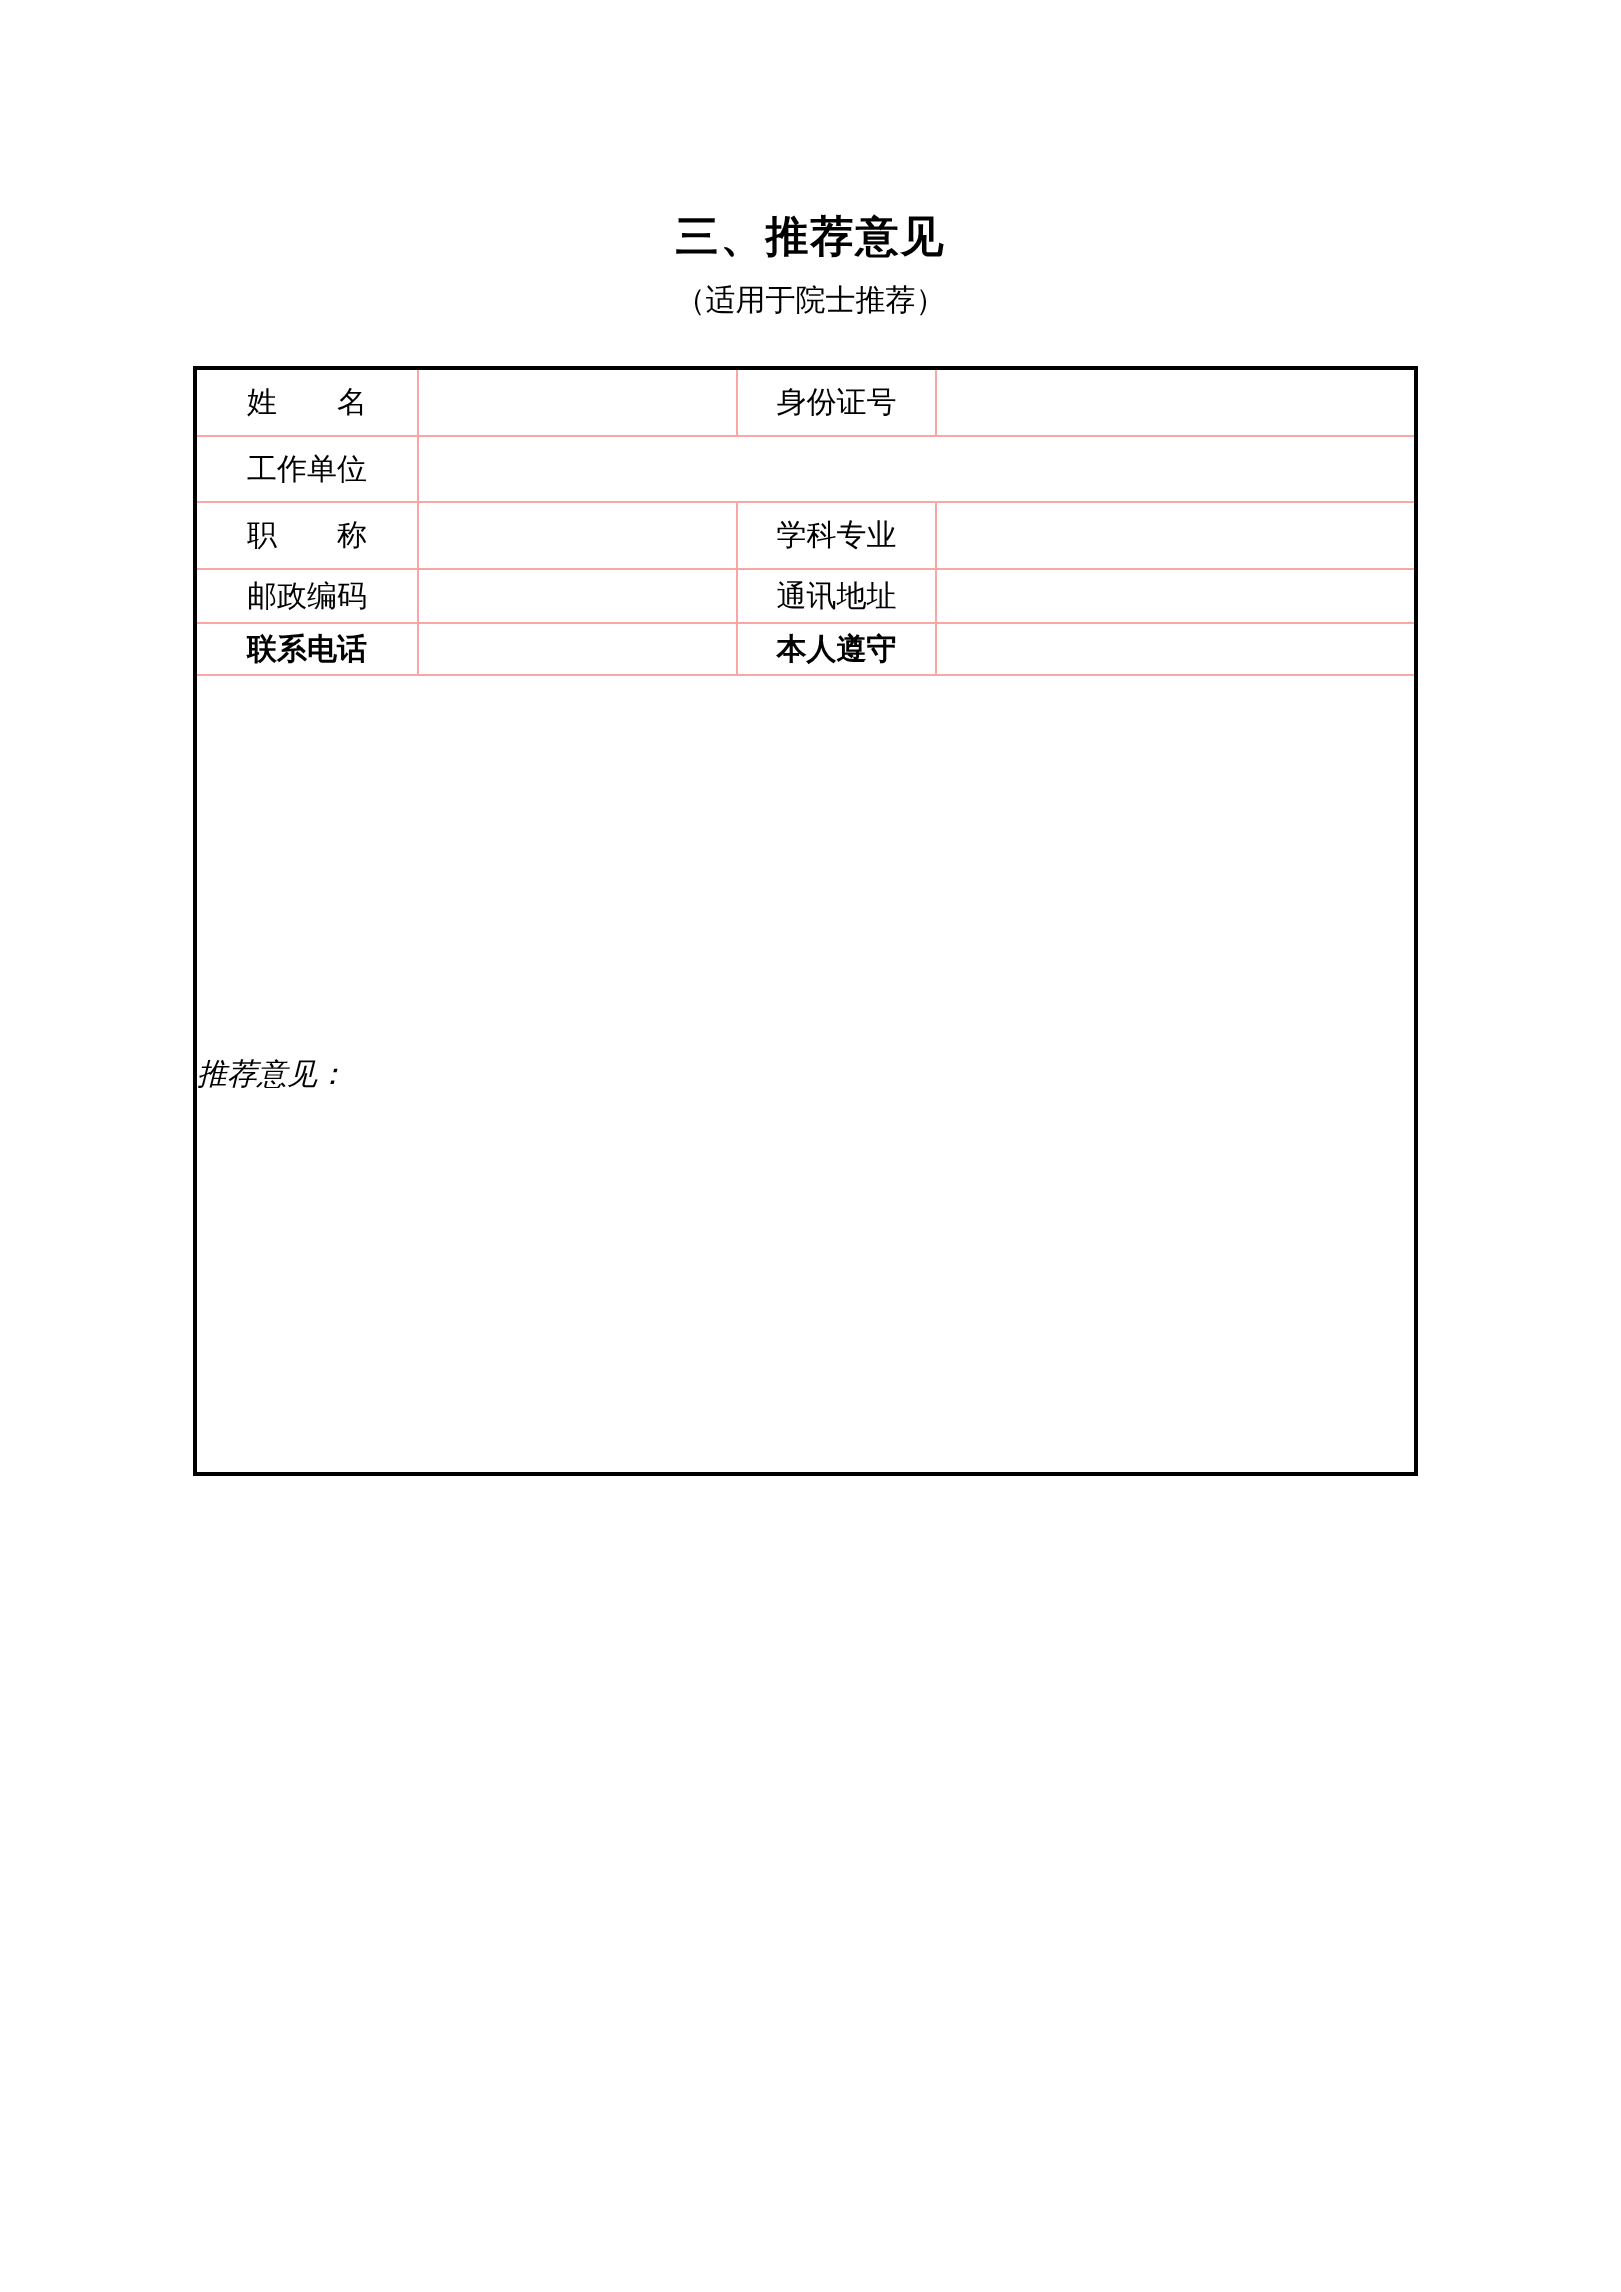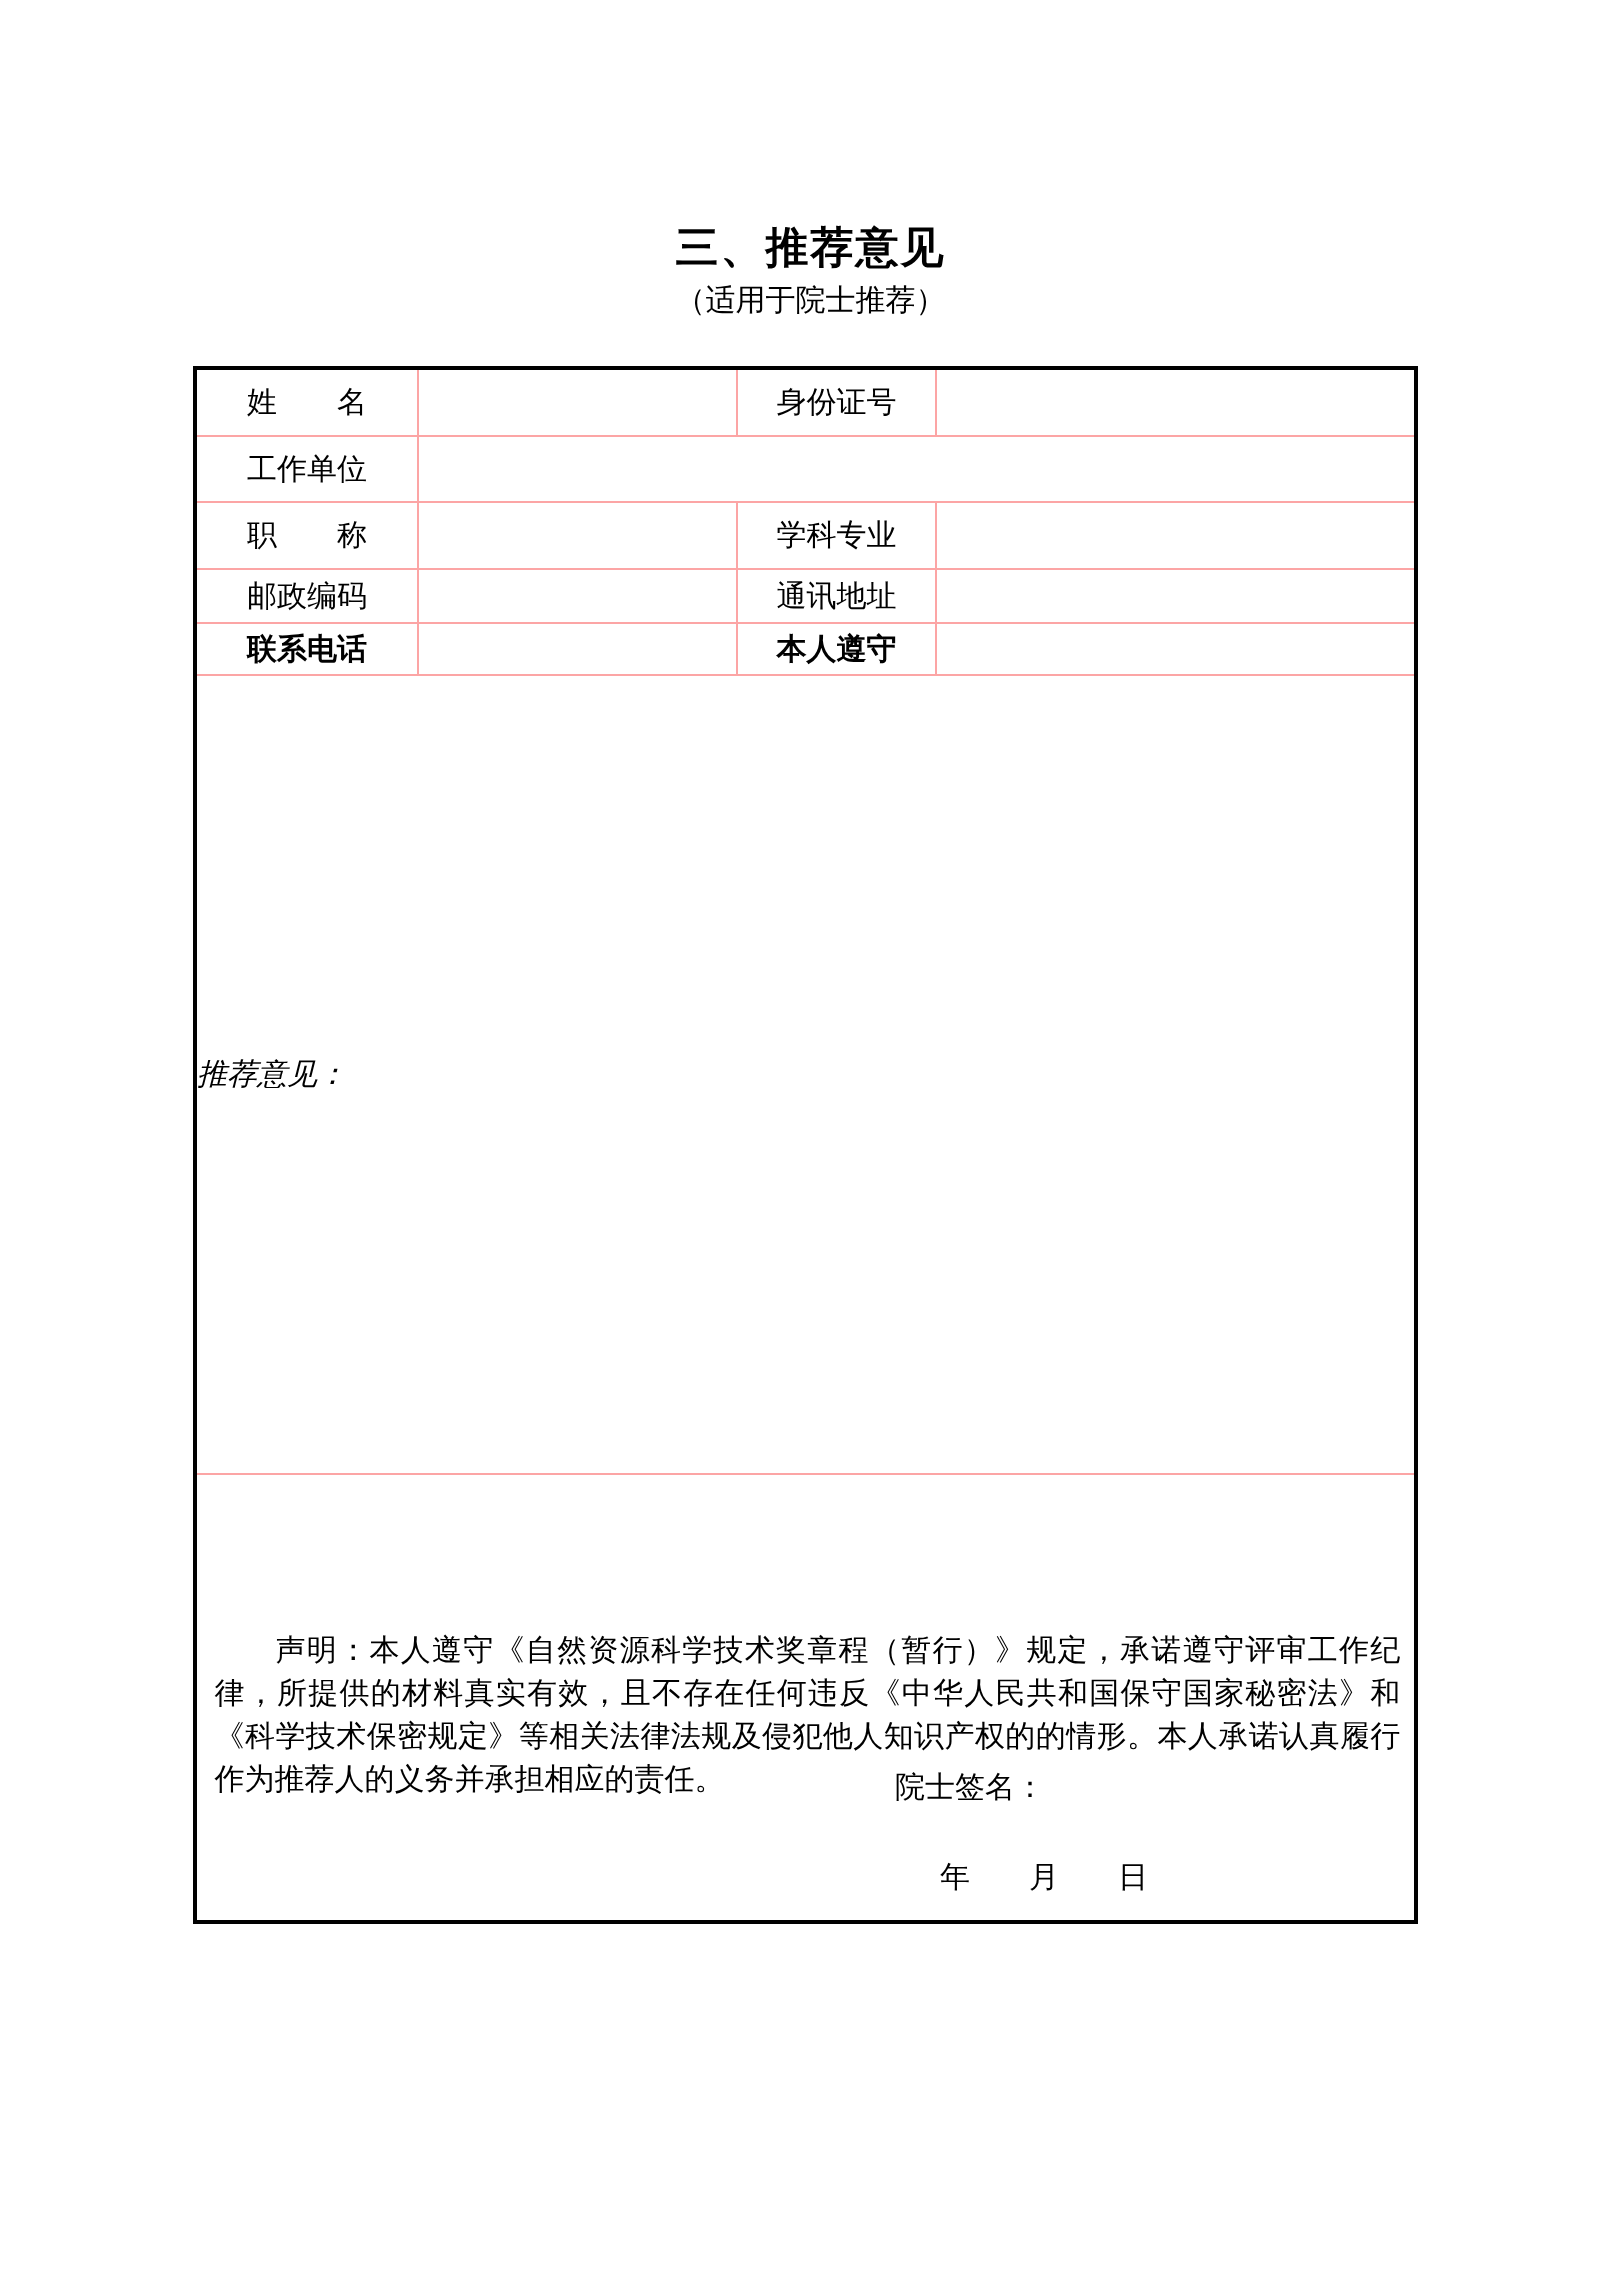--- a/index.html
+++ b/index.html
@@ -11,21 +11,20 @@
     color:#000;
     overflow:hidden;
   }
   .doc-title{
     position:absolute;top:208px;left:0;width:100%;
     text-align:center;
     font-family:Liberation Sans, sans-serif;
     font-weight:bold;
     font-size:43px;
     letter-spacing:2px;
-    margin-top:11px;
   }
   .doc-subtitle{
     position:absolute;top:280px;left:0;width:100%;
     text-align:center;
     font-size:30px;
   }
   table.form{
     position:absolute;left:193px;top:366px;
     width:1225px;
     border-collapse:collapse;
@@ -144,29 +143,18 @@
       <td class="lbl">本人遵守</td>
       <td></td>
     </tr>
 
     <tr class="r7">
       <td colspan="4" class="opinion-cell">
         <span>推荐意见：</span>
       </td>
     </tr>
 
-    <tr class="r8">
-      <td colspan="4" class="decl-cell">
-        <div class="declaration">声明：本人遵守《自然资源科学技术奖章程（暂行）》规定，承诺遵守评审工作纪律，所提供的材料真实有效，且不存在任何违反《中华人民共和国保守国家秘密法》和《科学技术保密规定》等相关法律法规及侵犯他人知识产权的的情形。本人承诺认真履行作为推荐人的义务并承担相应的责任。</div>
-        <div class="sign-label">院士签名：</div>
-        <div class="date-line">
-          <span>年</span>
-          <span>月</span>
-          <span>日</span>
-        </div>
-      </td>
-    </tr>
   </tbody>
     </table>
 
 
 </div>
 
 
 </body></html>

